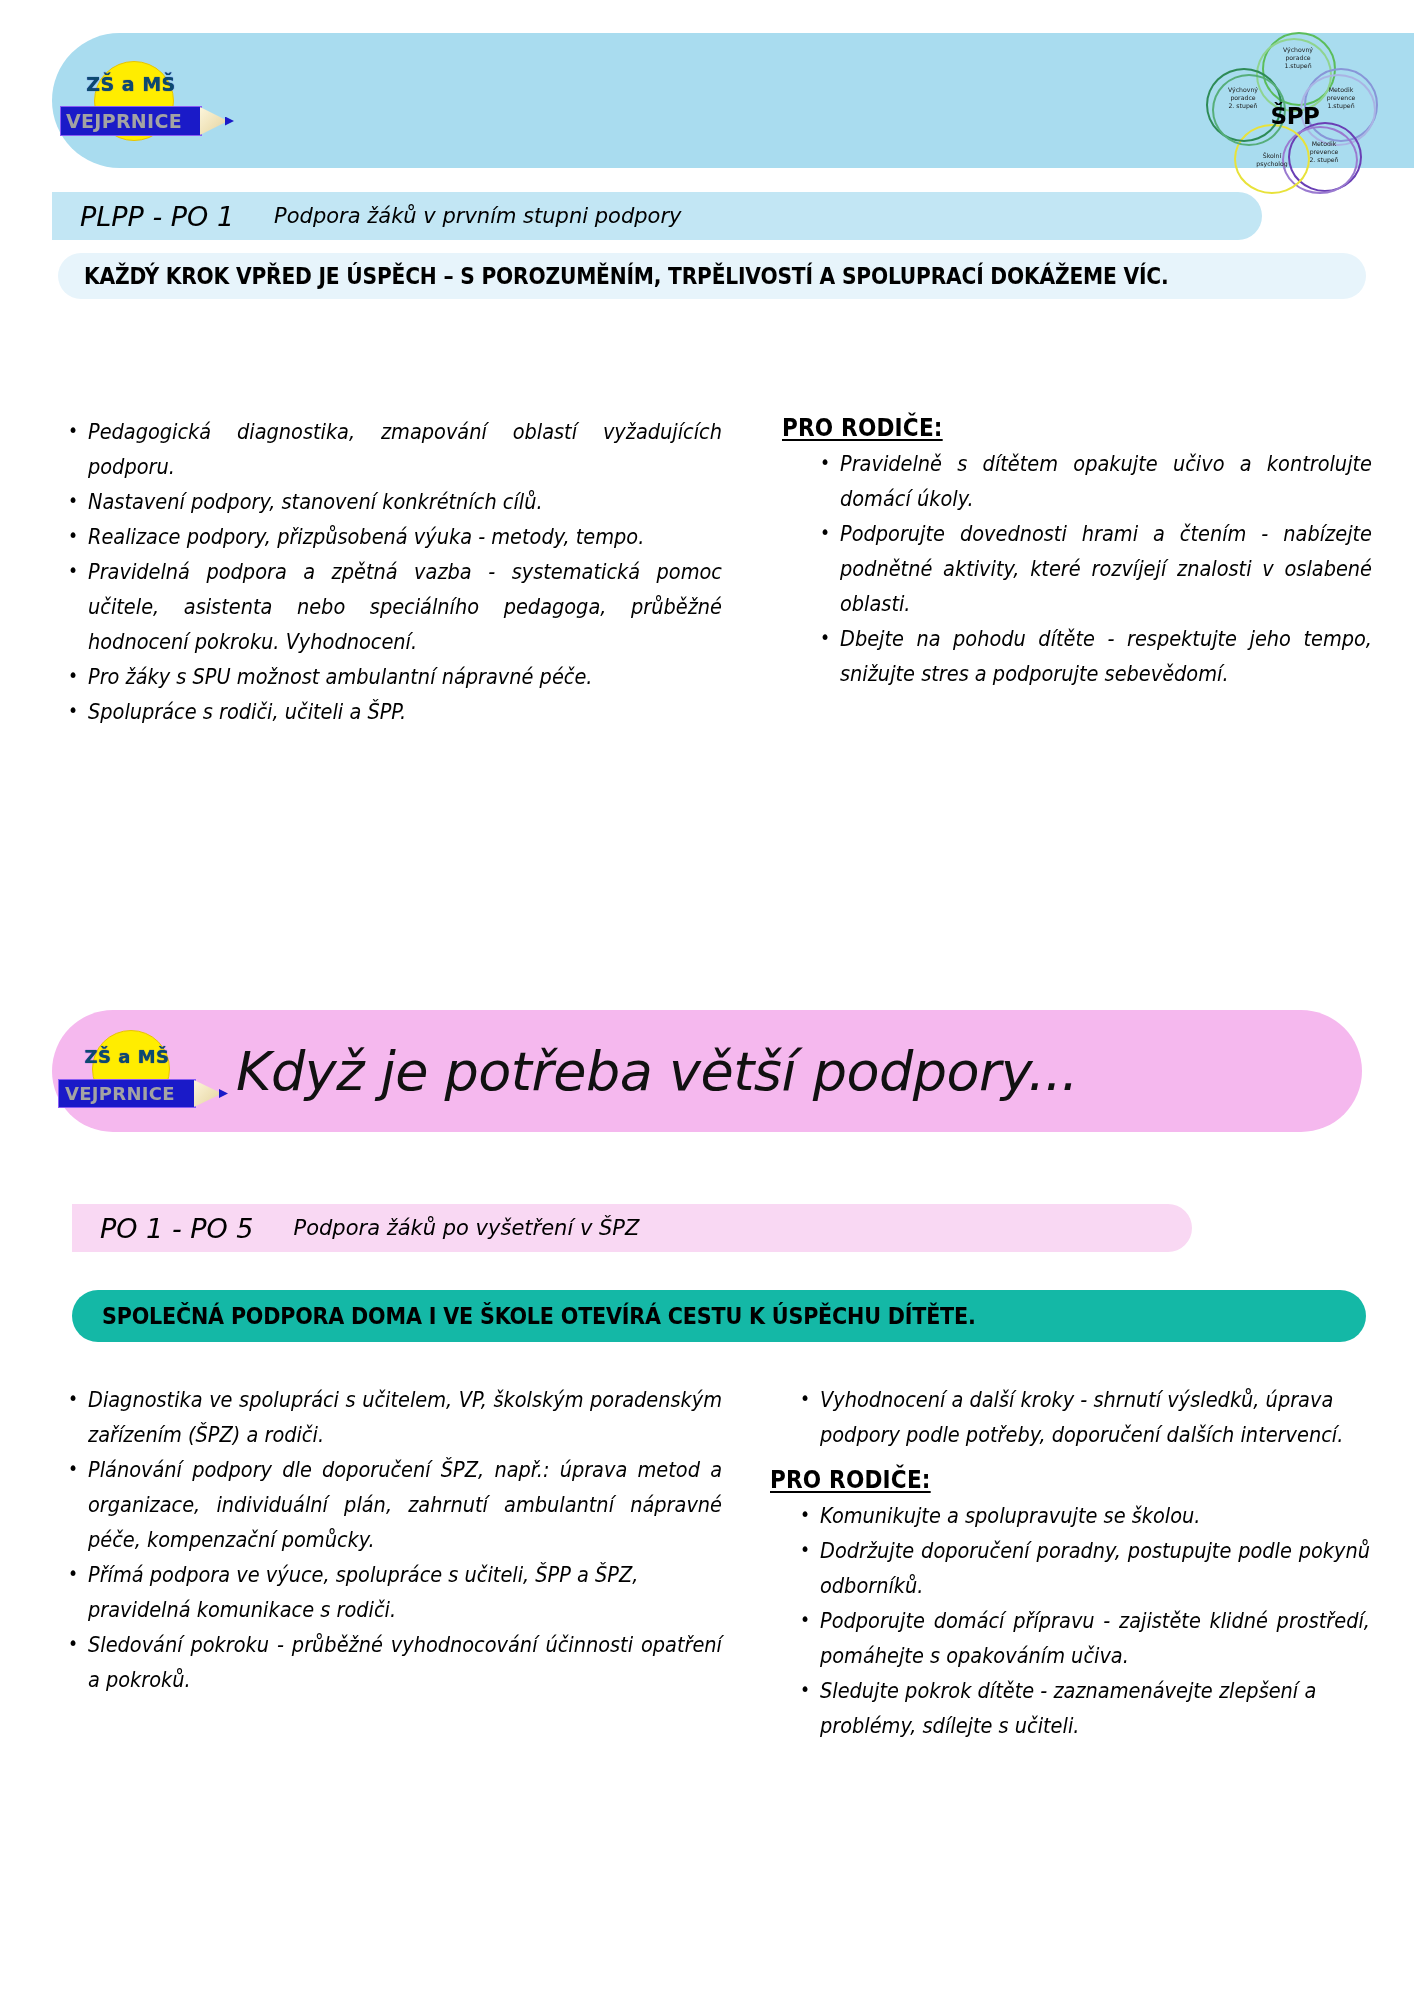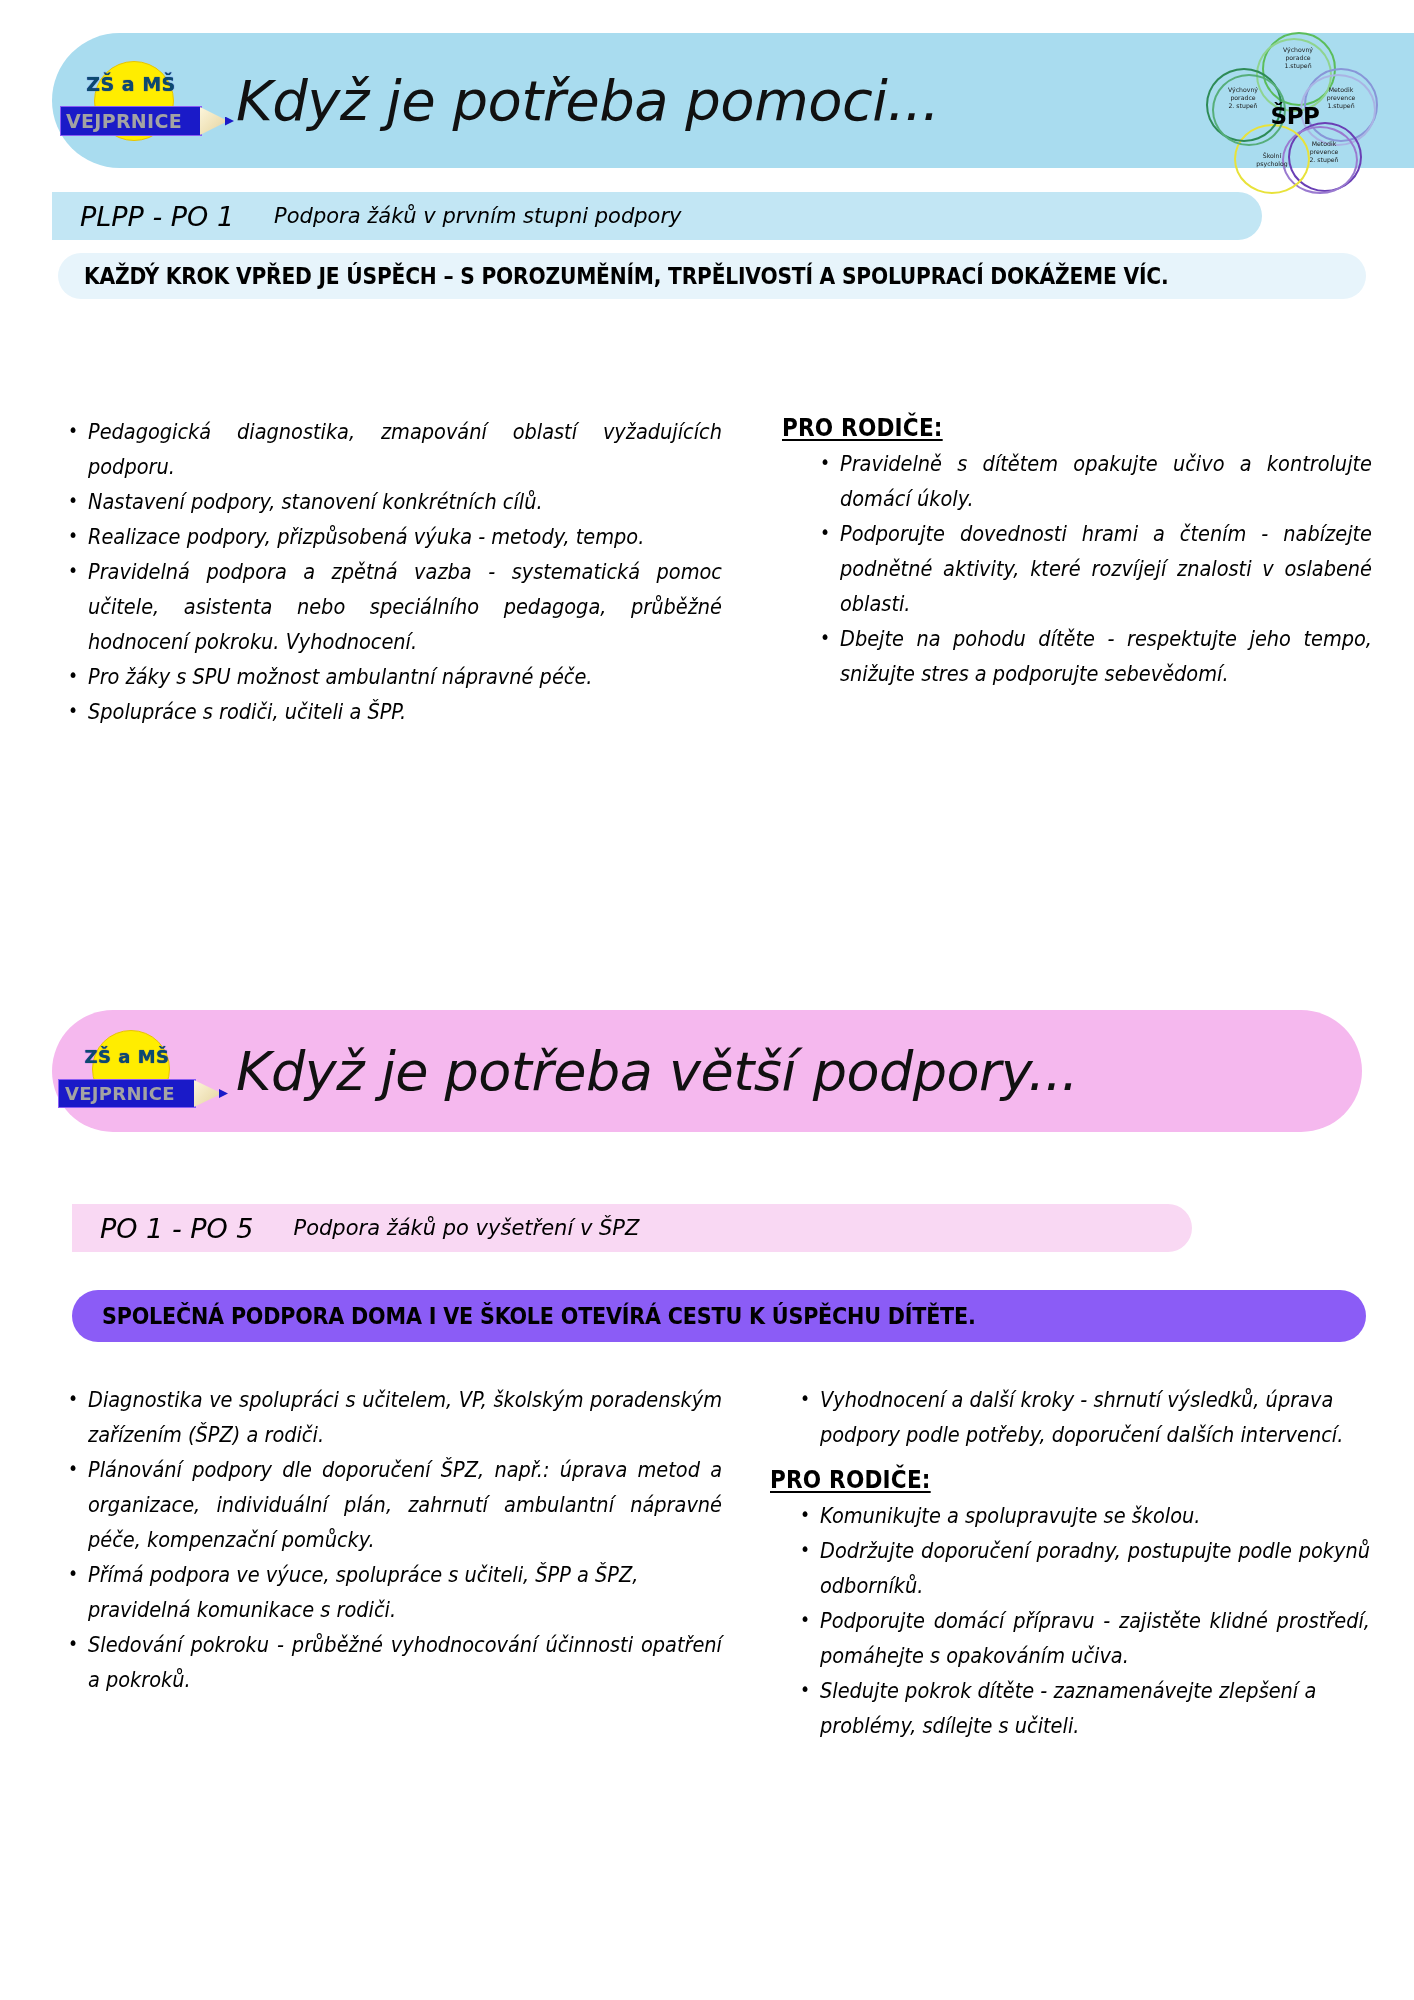--- a/index.html
+++ b/index.html
@@ -140,21 +140,21 @@
   .boldbanner{
     position:absolute;
     display:flex; align-items:center;
     border-radius:28px;
     font-family:"DejaVu Sans Condensed","Liberation Sans Narrow","Liberation Sans",sans-serif;
     font-weight:bold;
     white-space:nowrap;
     letter-spacing:-0.2px;
   }
   .boldbanner.blue{ background:#e7f4fb; }
-  .boldbanner.pink{ background:#8b5cf6;text-align:right; }
+  .boldbanner.pink{ background:#14b8a6;text-align:right; }
 
   
   .col{ position:absolute; }
   ul.bul{ list-style:none; }
   ul.bul > li{
     position:relative;
     padding-left:26px;
     font-family:"DejaVu Sans Condensed","Liberation Sans Narrow","Liberation Sans",sans-serif;
     font-style:italic;
     font-size:21.5px;
@@ -201,21 +201,20 @@
     </div>
     <div class="logo-plate">
       <div class="plate-top">ZŠ a MŠ</div>
       <div class="plate-bar">
         <span>VEJPRNICE</span>
         <span class="pencil-tip"></span>
         <span class="pencil-lead"></span>
       </div>
     </div>
   </div>
-  <div class="title-text" style="font-size:56px; margin-left:14px;">Když je potřeba pomoci...</div>
 </div>
 
 <div class="spp-wrap" style="left:1200px; top:28px;">
   <div class="spp-circle" style="left:62px; top:4px;  width:74px; height:74px; border-color:#5bbd5b;"></div>
   <div class="spp-circle" style="left:56px; top:10px; width:76px; height:74px; border-color:#8fd48f;"></div>
   <div class="spp-circle" style="left:104px; top:40px; width:74px; height:74px; border-color:#8896d8;"></div>
   <div class="spp-circle" style="left:100px; top:46px; width:76px; height:72px; border-color:#aab4e4;"></div>
   <div class="spp-circle" style="left:88px; top:94px; width:74px; height:70px; border-color:#6a3fb5;"></div>
   <div class="spp-circle" style="left:82px; top:98px; width:76px; height:68px; border-color:#9a7ad0;"></div>
   <div class="spp-circle" style="left:34px; top:96px; width:76px; height:70px; border-color:#e8e23a;"></div>

